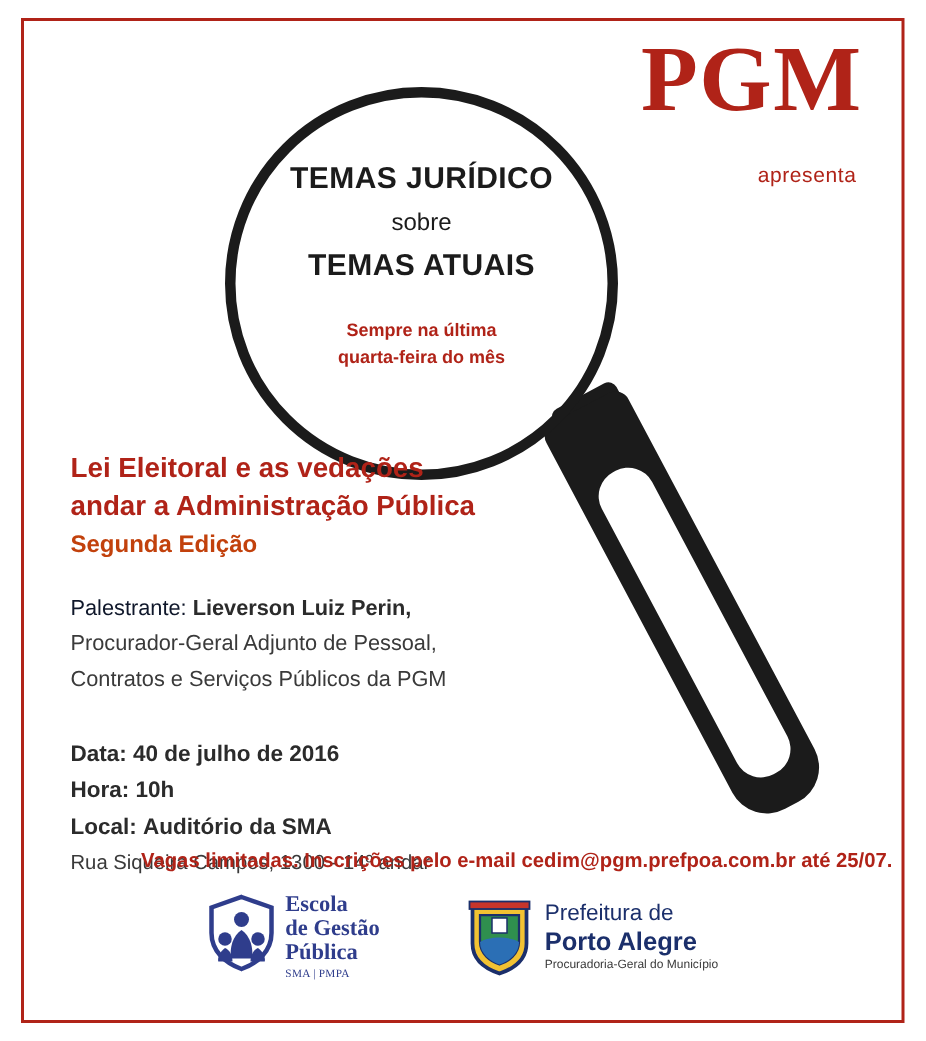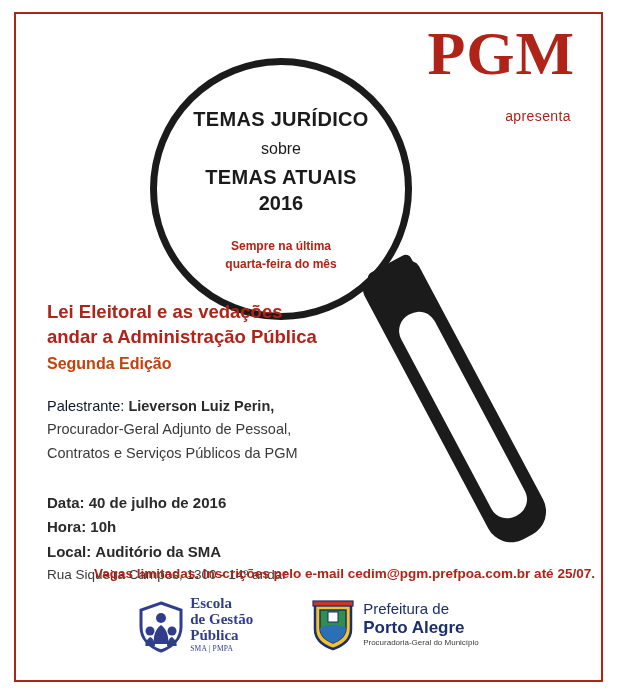--- a/index.html
+++ b/index.html
@@ -206,21 +206,21 @@
     left: 0;
     top: 596px;
     width: 617px;
     display: flex;
     justify-content: center;
     align-items: center;
     gap: 58px;
   }
   .logo-egp {
     display: flex;
-    align-items: flex-end;
+    align-items: flex-start;
     gap: 6px;
   }
   .egp-mark {
     width: 46px;
     height: 52px;
     position: relative;
   }
   .egp-text {
     font-family: "Liberation Serif", serif;
     color: #2f3d8c;
@@ -264,21 +264,20 @@
     <div class="handle">
       <div class="handle-inner"></div>
     </div>
     <div class="lens-ring"></div>
   </div>
 
   <div class="lens-text">
     <p class="lens-title1">TEMAS JURÍDICO</p>
     <p class="lens-sobre">sobre</p>
     <p class="lens-title2">TEMAS ATUAIS</p>
-    <p class="lens-year">2016</p>
     <div class="lens-note">
       <div>Sempre na última</div>
       <div>quarta-feira do mês</div>
     </div>
   </div>
 
   <div class="content">
     <h1 class="main-title">
       <span>Lei Eleitoral e as vedações</span><br>
       <span>andar a Administração Pública</span>

